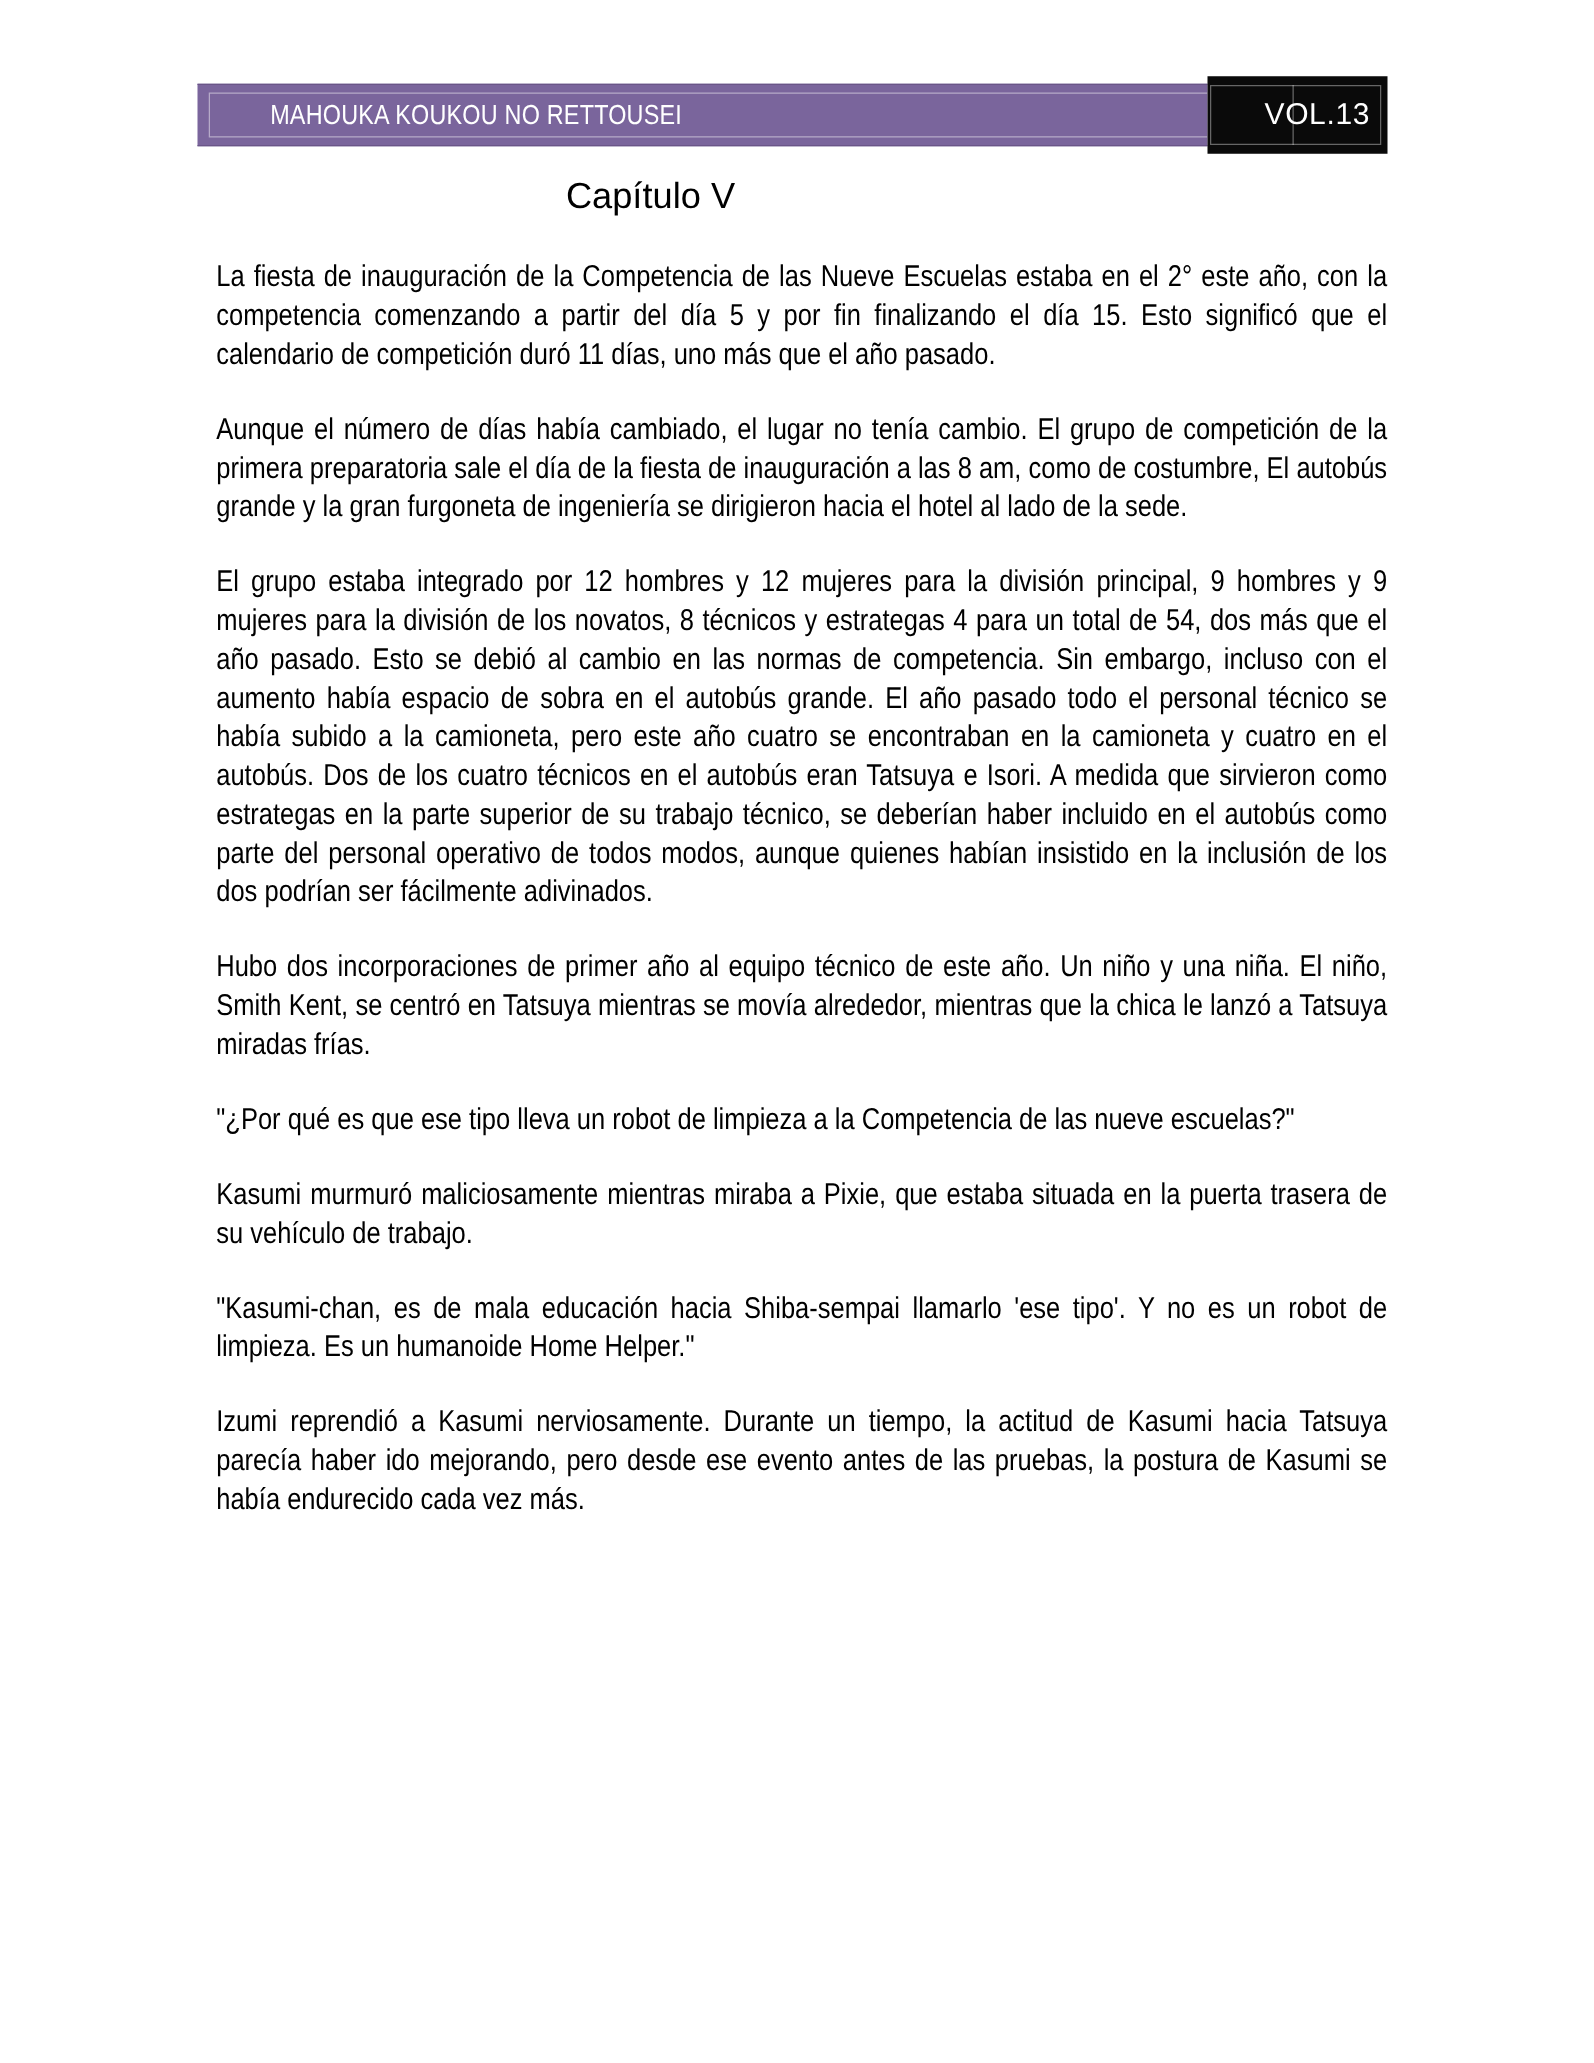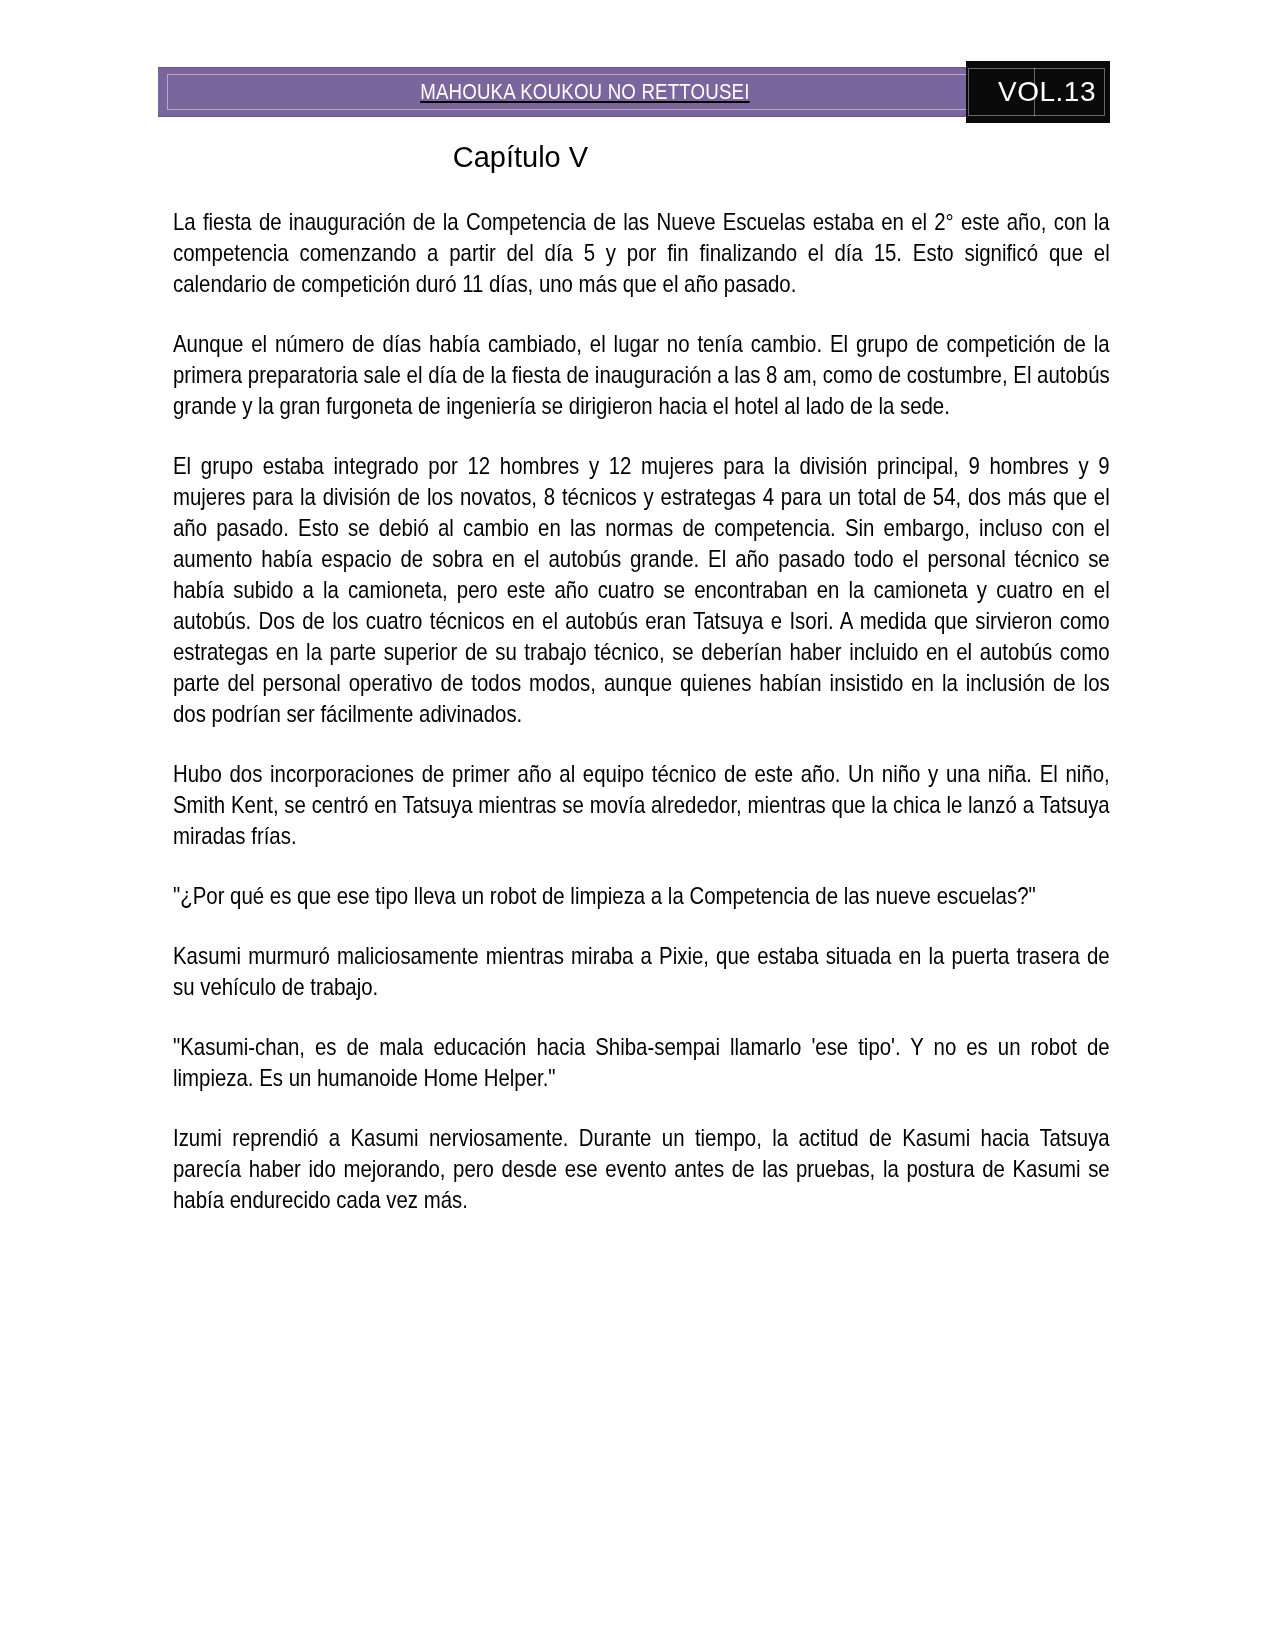--- a/index.html
+++ b/index.html
@@ -25,22 +25,22 @@
   
   .header-row{
     position:absolute;left:158px;top:61px;width:952px;height:62px;
     display:flex;align-items:center;
   }
   .header-purple{
     position:relative;flex:1;height:50px;
     background:var(--bar-color);
     border-top:1px solid var(--bar-edge);
     border-bottom:1px solid var(--bar-edge);
-    display:flex;align-items:center;justify-content:center;
-    padding-right:12px;box-sizing:border-box;text-decoration:underline;
+    display:flex;align-items:center;justify-content:flex-start;
+    padding-right:12px;box-sizing:border-box;
   }
   .header-purple .inner-line{
     position:absolute;top:6px;bottom:6px;left:9px;right:0;
     border:1px solid var(--bar-inner-line);border-right:none;
     pointer-events:none;
   }
   .header-series{
     color:var(--header-text);
     font-size:22px;letter-spacing:.2px;white-space:nowrap;
     display:inline-block;transform:scaleX(.85);transform-origin:right center;
@@ -57,21 +57,21 @@
     border:1px solid var(--vol-inner-line);
     pointer-events:none;
   }
   .header-black .divider-line{
     position:absolute;top:7px;bottom:7px;left:68px;width:1px;
     background:var(--vol-inner-line);
     pointer-events:none;
   }
   .header-volume{
     color:var(--header-text);
-    font-size:28px;letter-spacing:.5px;white-space:nowrap;
+    font-size:24px;letter-spacing:.5px;white-space:nowrap;
     position:relative;z-index:1;
   }
 
   
   .content{
     position:absolute;left:173px;top:140px;
     width:1102px;                 
     transform:scaleX(.85);
     transform-origin:left top;
   }

